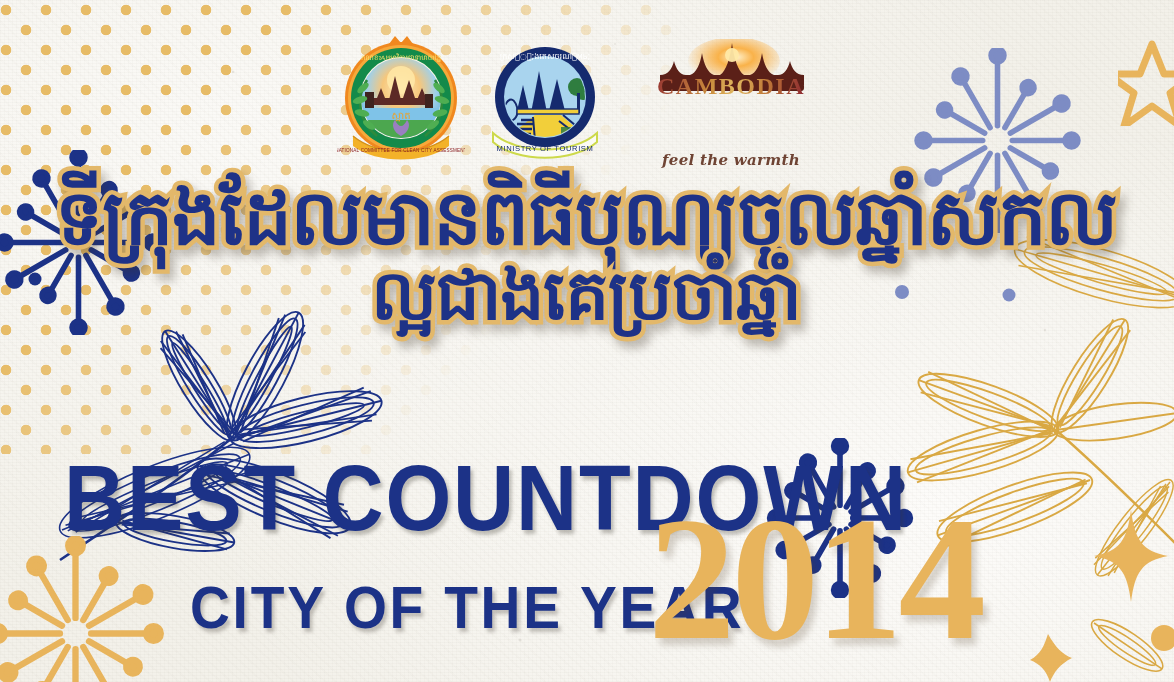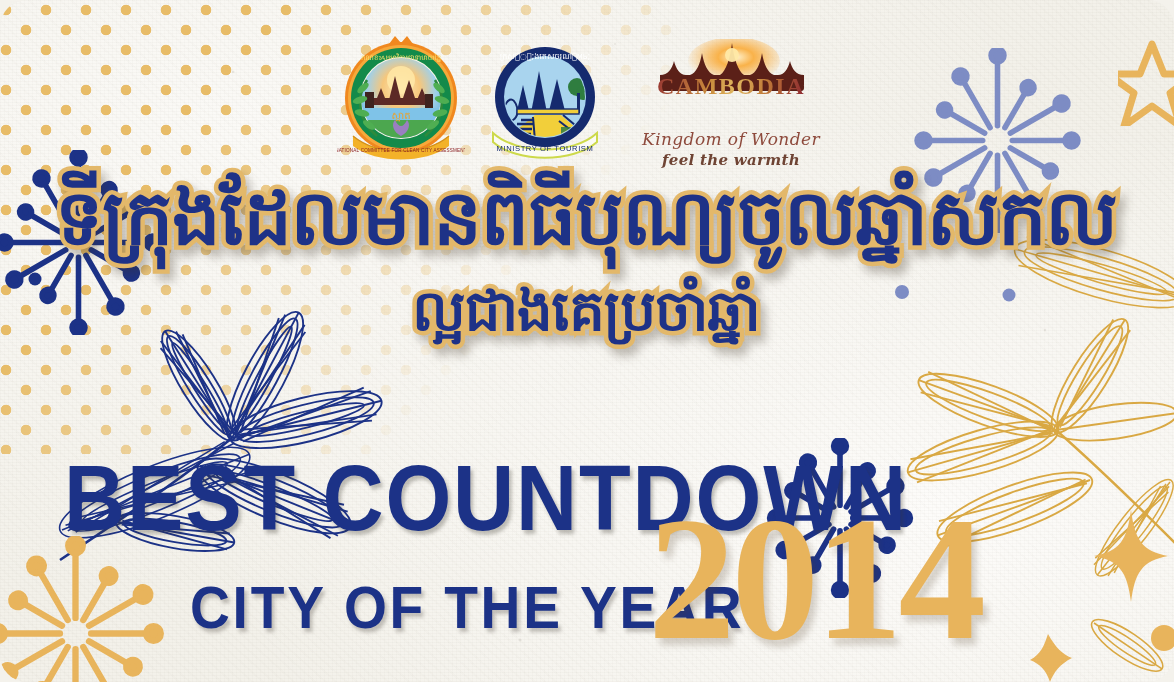--- a/index.html
+++ b/index.html
@@ -11,21 +11,20 @@
     position:relative;
   }
   #poster {
     position:absolute; left:0; top:0;
     width:1174px; height:682px;
     overflow:hidden;
     background:
       radial-gradient(ellipse at 20% 20%, #fbfaf7 0%, rgba(251,250,247,0) 60%),
       radial-gradient(ellipse at 80% 75%, #fdfcfa 0%, rgba(253,252,250,0) 55%),
       #f3f1ea;
-    border-radius: 27px;
   }
   
   .grain {
     position:absolute; inset:0;
     background-image:
       repeating-linear-gradient(0deg, rgba(120,110,95,.030) 0 1px, rgba(0,0,0,0) 1px 3px),
       repeating-linear-gradient(90deg, rgba(120,110,95,.022) 0 1px, rgba(0,0,0,0) 1px 4px),
       repeating-linear-gradient(42deg, rgba(140,130,110,.018) 0 2px, rgba(0,0,0,0) 2px 7px);
     pointer-events:none;
     mix-blend-mode:multiply;
@@ -88,21 +87,21 @@
     font-family:"DejaVu Sans","Liberation Sans",sans-serif;
     font-weight:700;
     color:#1e3287;
     display:block;
     line-height:1.06;
     -webkit-text-stroke:9px #e3b86a;
     paint-order:stroke fill;
     filter:drop-shadow(5px 7px 5px rgba(60,50,35,.30));
   }
   .khmer-1 { font-size:76px; letter-spacing:-1px; }
-  .khmer-2 { font-size:56px; letter-spacing:-1px; margin-top:22px; }
+  .khmer-2 { font-size:69px; letter-spacing:-1px; }
 
   
   .en-best {
     position:absolute; left:64px; top:452px;
     font-family:"Liberation Sans Narrow","Liberation Sans",sans-serif;
     font-size:92px; font-weight:700;
     color:#1c3287;
     letter-spacing:2px;
     transform:scaleX(.92);
     transform-origin:left center;
@@ -685,21 +684,20 @@
         <path d="M14 46 L14 36 C22 36 26 30 28 22 C30 30 34 36 40 36
                  L44 36 C50 34 54 26 56 14 C58 26 62 34 68 36
                  L74 36 C80 32 84 20 86 4 C88 20 92 32 98 36
                  L104 36 C110 34 114 26 116 14 C118 26 122 34 128 36
                  L132 36 C138 36 142 30 144 22 C146 30 150 36 158 36
                  L158 46 Z" fill="#5b2018"></path>
         <rect x="14" y="44" width="144" height="8" rx="3" fill="#5b2018"></rect>
         <circle cx="86" cy="16" r="7" fill="#ffe9a6" opacity=".95"></circle>
       </svg>
       <div class="cam-name">CAMBODIA</div>
-      <div class="cam-sub1">Kingdom of Wonder</div>
       <div class="cam-sub2">feel the warmth</div>
     </div>
 
   </div>
 
   <div class="khmer-block">
     <span class="khmer khmer-1">ទីក្រុងដែលមានពិធីបុណ្យចូលឆ្នាំសកល</span>
     <span class="khmer khmer-2">ល្អជាងគេប្រចាំឆ្នាំ</span>
   </div>
 

